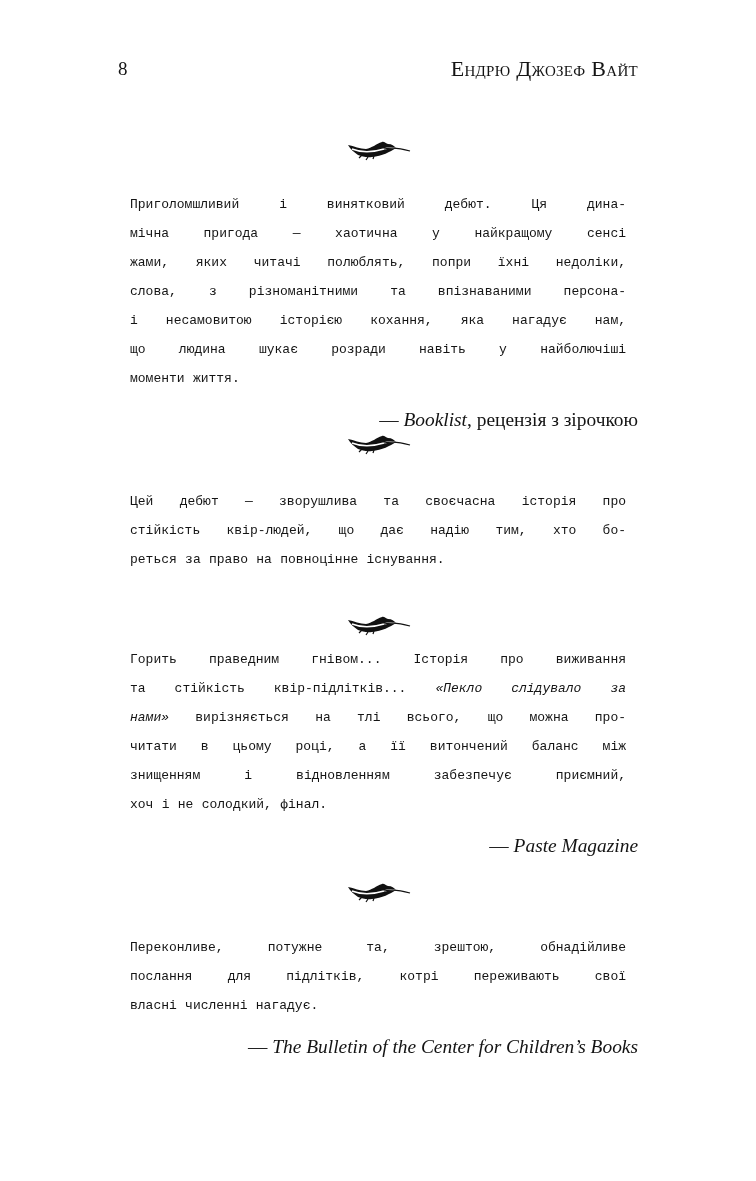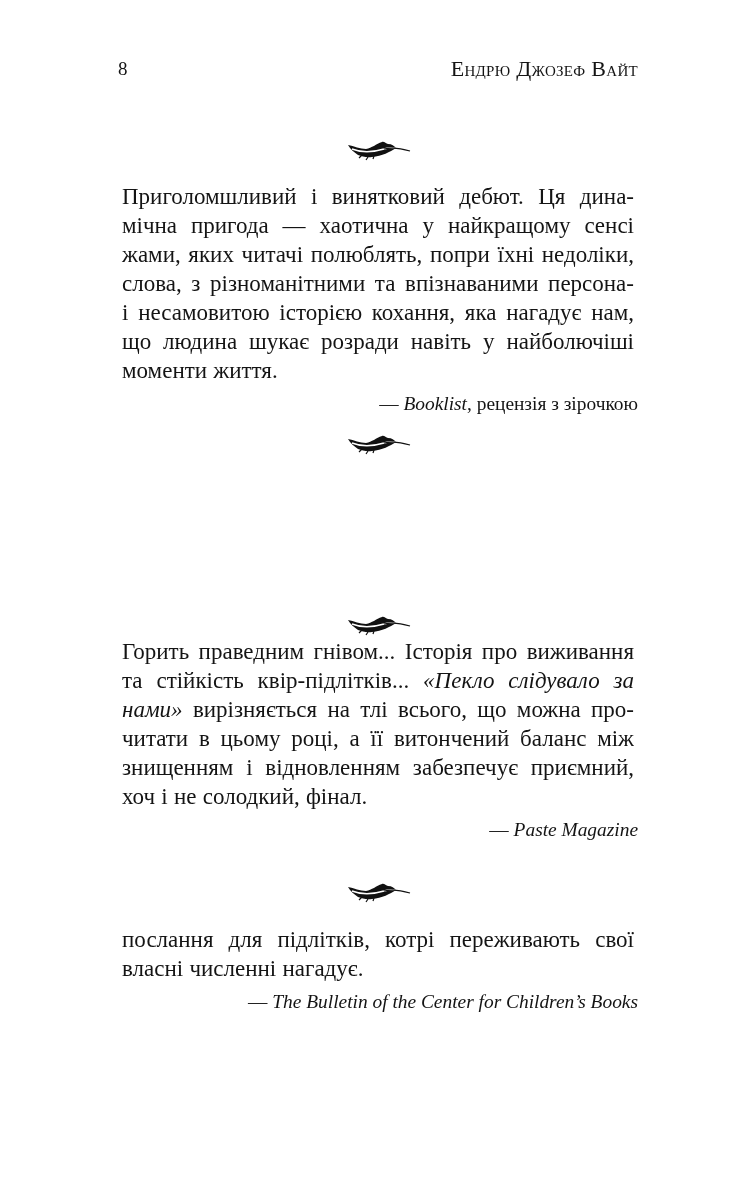--- a/index.html
+++ b/index.html
@@ -56,27 +56,27 @@
       display: block;
       width: 68px;
       height: 26px;
     }
     .review {
       position: absolute;
       left: 0;
       width: 520px;
     }
     .quote {
-      margin: 4px;
-      font-size: 23px;
+      margin: 12px;
+      font-size: 13px;
       line-height: 29px;
       text-align: justify;
       text-align-last: left;
       hyphens: manual;
-      font-family: Liberation Serif, serif;
+      font-family: Liberation Mono, monospace;
       word-spacing: 0.5px;
     }
     .quote .line {
       display: block;
       text-align: justify;
       text-align-last: justify;
       white-space: nowrap;
     }
     .quote .line.last {
       text-align-last: left;
@@ -128,20 +128,25 @@
   <div class="ornament" style="top:430px;">
     <svg viewBox="0 0 68 26">
       <path d="M4 9 C10 10 16 13 22 13 C28 12 32 8 38 6 C40 5 42 8 44 8 C48 8 50 10 52 12 C46 16 38 20 28 21 C22 22 18 20 14 19 C10 16 6 13 4 9 Z" fill="#111"></path>
       <path d="M8 13 C18 17 30 16 40 13 C46 11 52 12 66 15" stroke="#fff" stroke-width="1.4" fill="none"></path>
       <path d="M40 13 C48 11 56 12 66 15" stroke="#111" stroke-width="1.2" fill="none"></path>
       <path d="M24 21 L22 24 M30 20 L29 23 M18 19 L15 22" stroke="#111" stroke-width="1.2"></path>
     </svg>
   </div>
 
   <div class="review" style="top:475px;">
+    <p class="quote">
+      <span class="line">Цей дебют — зворушлива та своєчасна історія про</span>
+      <span class="line">стійкість квір-людей, що дає надію тим, хто бо-</span>
+      <span class="line last">реться за право на повноцінне існування.</span>
+    </p>
   </div>
 
   <div class="ornament" style="top:611px;">
     <svg viewBox="0 0 68 26">
       <path d="M4 9 C10 10 16 13 22 13 C28 12 32 8 38 6 C40 5 42 8 44 8 C48 8 50 10 52 12 C46 16 38 20 28 21 C22 22 18 20 14 19 C10 16 6 13 4 9 Z" fill="#111"></path>
       <path d="M8 13 C18 17 30 16 40 13 C46 11 52 12 66 15" stroke="#fff" stroke-width="1.4" fill="none"></path>
       <path d="M40 13 C48 11 56 12 66 15" stroke="#111" stroke-width="1.2" fill="none"></path>
       <path d="M24 21 L22 24 M30 20 L29 23 M18 19 L15 22" stroke="#111" stroke-width="1.2"></path>
     </svg>
   </div>
@@ -162,19 +167,20 @@
     <svg viewBox="0 0 68 26">
       <path d="M4 9 C10 10 16 13 22 13 C28 12 32 8 38 6 C40 5 42 8 44 8 C48 8 50 10 52 12 C46 16 38 20 28 21 C22 22 18 20 14 19 C10 16 6 13 4 9 Z" fill="#111"></path>
       <path d="M8 13 C18 17 30 16 40 13 C46 11 52 12 66 15" stroke="#fff" stroke-width="1.4" fill="none"></path>
       <path d="M40 13 C48 11 56 12 66 15" stroke="#111" stroke-width="1.2" fill="none"></path>
       <path d="M24 21 L22 24 M30 20 L29 23 M18 19 L15 22" stroke="#111" stroke-width="1.2"></path>
     </svg>
   </div>
 
   <div class="review" style="top:921px;">
     <p class="quote">
+      <span class="line">Переконливе, потужне та, зрештою, обнадійливе</span>
       <span class="line">послання для підлітків, котрі переживають свої</span>
       <span class="line last">власні численні нагадує.</span>
     </p>
     <p class="attribution"><span>— </span><em>The Bulletin of the Center for Children’s Books</em><span></span></p>
   </div>
 
 </div>
 
 </body></html>

